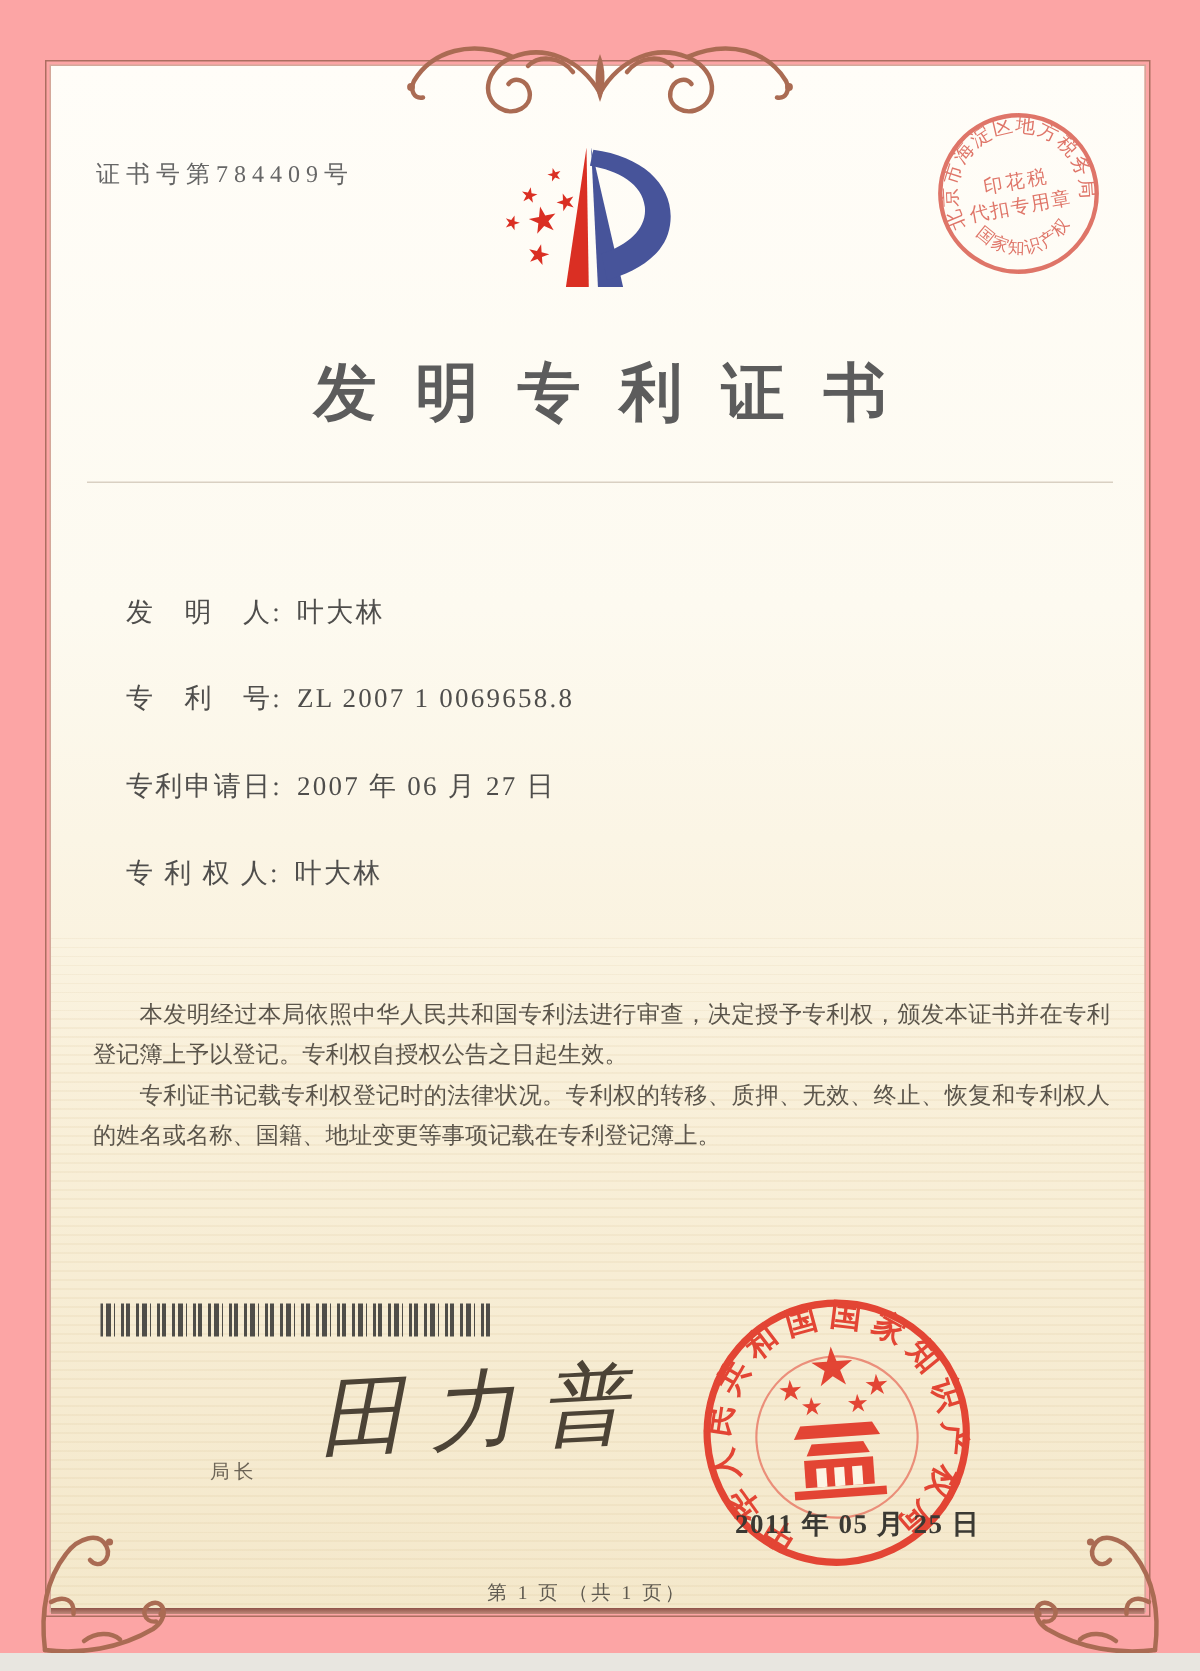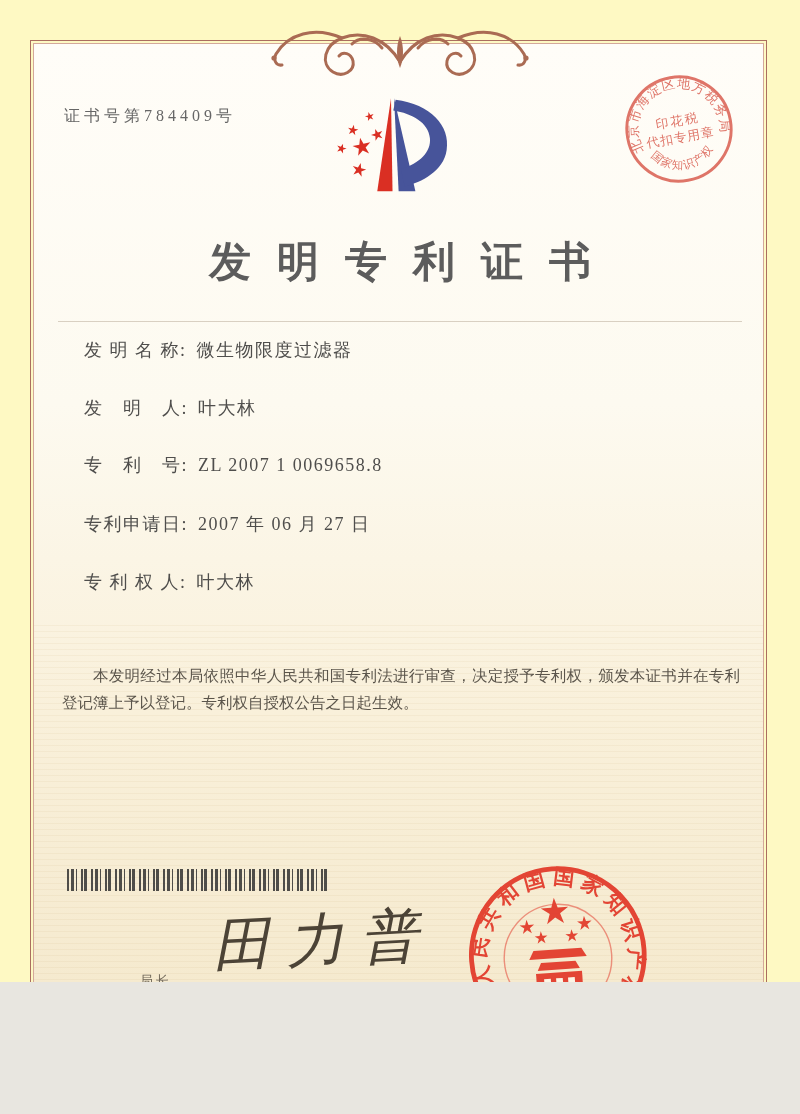--- a/index.html
+++ b/index.html
@@ -1,18 +1,18 @@
 <!DOCTYPE html>
 <html><head>
 <meta charset="utf-8">
 <style>
   * { margin:0; padding:0; box-sizing:border-box; }
   body { background:#e8e6e0; font-family:"Liberation Serif","DejaVu Serif",serif; }
-  .page { position:relative; width:800px; height:982px; margin:0 auto;
-          background:#fef9c3; overflow:hidden; }
+  .page { position:relative; width:800px; height:1102px; margin:0 auto;
+          background:#fca5a5; overflow:hidden; }
 
   
   .frame { position:absolute; left:30px; top:40px; width:737px; height:1038px;
            border:1px solid #ab6e60; padding:2px; }
   .frame-inner { width:100%; height:100%; border:1px solid #d4a89a;
            background:linear-gradient(180deg,#fffdf8 0%,#fdfaf0 35%,#f9f0da 65%,#f4e8cb 100%); }
   .frame-bottom-line { position:absolute; left:34px; top:1072px; width:729px; height:4px;
            background:linear-gradient(180deg,#8f5248,#c08a7c); }
   .texture { position:absolute; left:34px; top:620px; width:729px; height:450px;
            background:repeating-linear-gradient(0deg, rgba(176,138,72,0.07) 0 1px, transparent 1px 6px);
@@ -165,38 +165,36 @@
         <textPath href="#stampBottomArc" startOffset="1">国家知识产权局</textPath>
       </text>
       <text x="60" y="56" text-anchor="middle" font-size="13" fill="#d8584a" letter-spacing="2">印花税</text>
       <text x="60" y="73" text-anchor="middle" font-size="13" fill="#d8584a" letter-spacing="1">代扣专用章</text>
     </svg>
   </div>
 
   <div class="title">发明专利证书</div>
   <div class="title-rule"></div>
 
-  <div class="field f0">
-    <span class="lab">发 明 名 称:</span><span>微生物限度过滤器</span>
-  </div>
   <div class="field f1">
     <span class="lab">发　明　人:</span><span>叶大林</span>
   </div>
   <div class="field f2">
     <span class="lab">专　利　号:</span><span>ZL 2007 1 0069658.8</span>
   </div>
   <div class="field f3">
     <span class="lab">专利申请日:</span><span>2007 年 06 月 27 日</span>
   </div>
   <div class="field f4">
     <span class="lab">专 利 权 人:</span><span>叶大林</span>
   </div>
 
   <div class="body-text">
     <p>本发明经过本局依照中华人民共和国专利法进行审查，决定授予专利权，颁发本证书并在专利登记簿上予以登记。专利权自授权公告之日起生效。</p>
+    <p>专利证书记载专利权登记时的法律状况。专利权的转移、质押、无效、终止、恢复和专利权人的姓名或名称、国籍、地址变更等事项记载在专利登记簿上。</p>
   </div>
 
   <div class="barcode"></div>
 
   <div class="sig-role">局长</div>
   <div class="sig-name">田力普</div>
 
   <div class="seal">
     <svg viewBox="0 0 200 200">
       <circle cx="100" cy="97" r="90" fill="none" stroke="#e23b2b" stroke-width="5"></circle>

